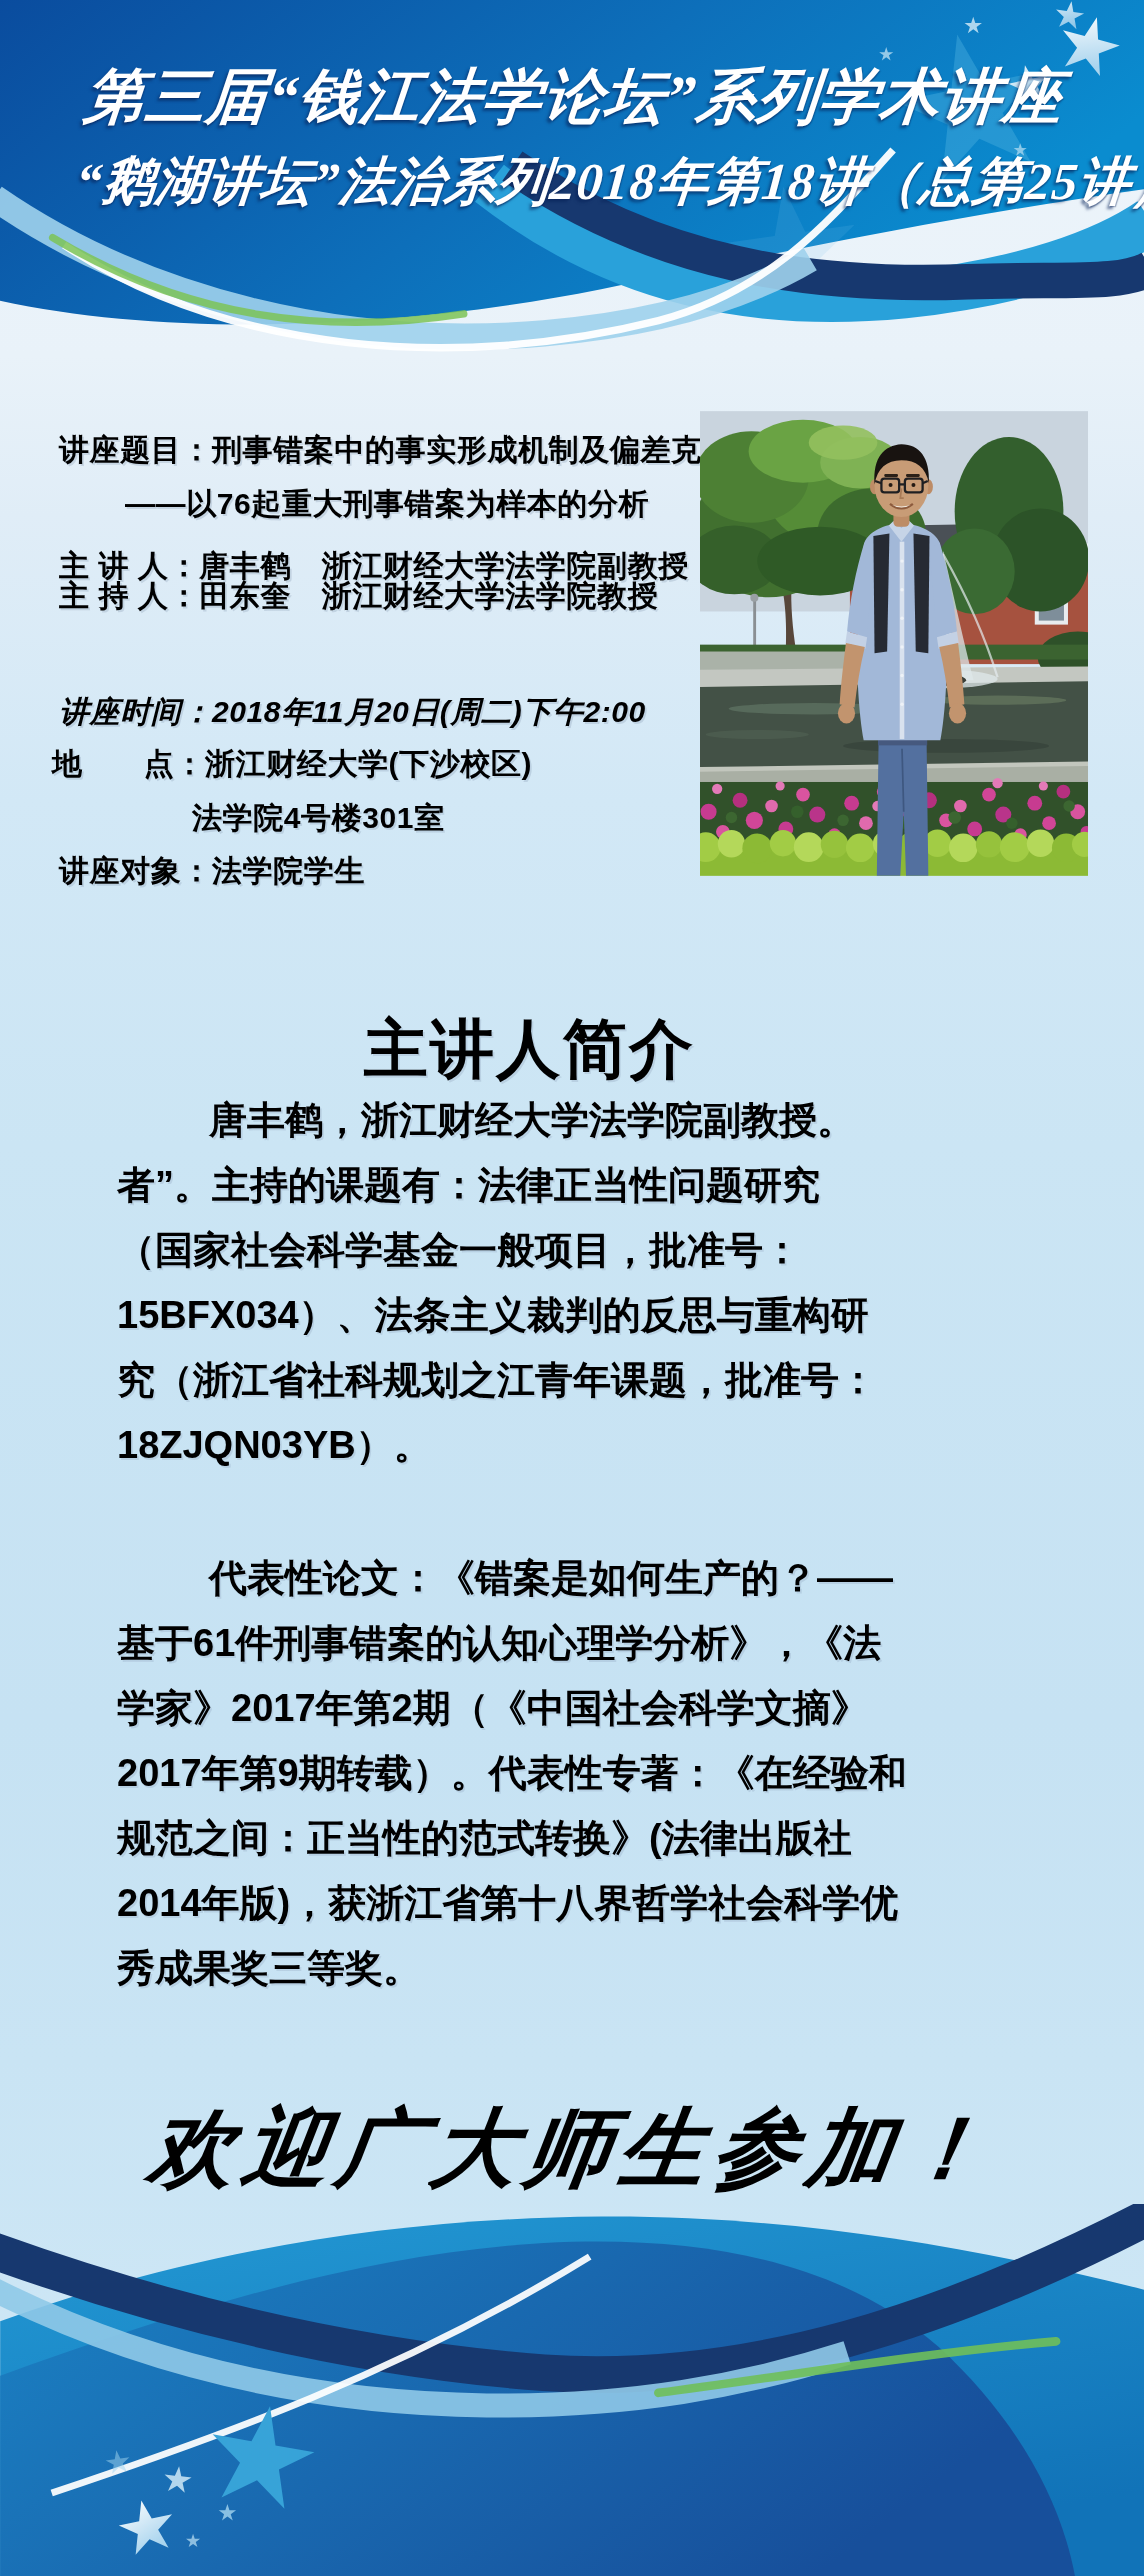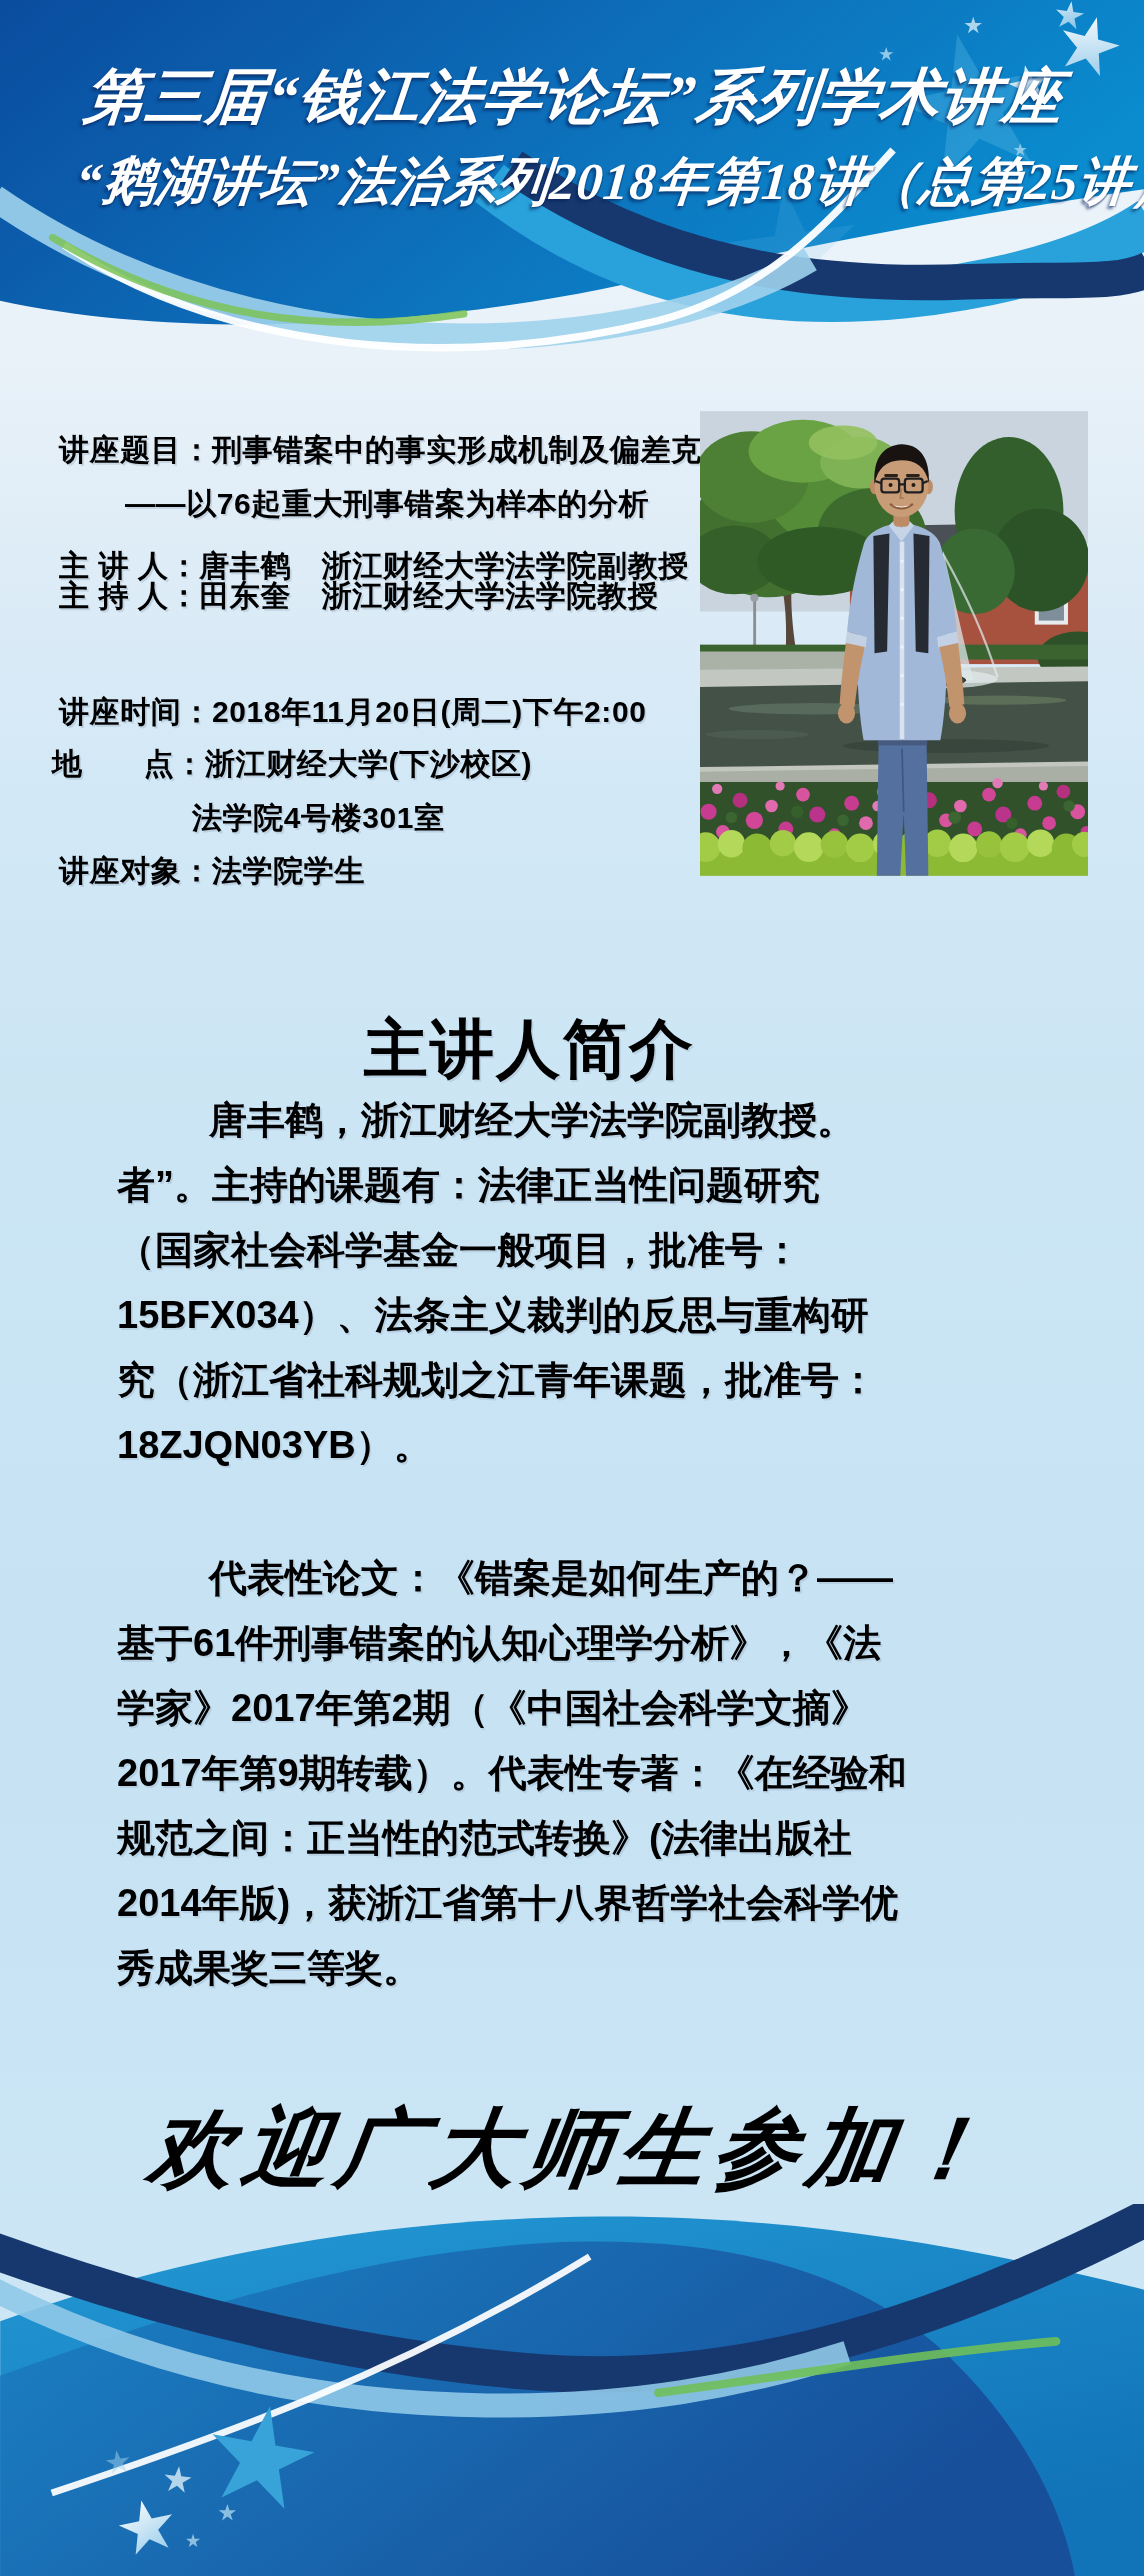--- a/index.html
+++ b/index.html
@@ -22,21 +22,21 @@
   .t2{left:73px; top:147px; font-size:52px; letter-spacing:0.6px;}
   .irow{
     position:absolute; color:#000; font-weight:700; font-size:30px;
     white-space:nowrap; letter-spacing:0.6px;
     text-shadow:1.7px 1.7px 0 rgba(135,155,180,.30);
   }
   .r0{left:59px; top:430px;}
   .r1{left:125px; top:484px;}
   .r2{left:59px; top:538px;margin-top:8px;}
   .r3{left:59px; top:576px;}
-  .r4{left:59px; top:692px;}
+  .r4{left:59px; top:692px;font-style:italic;}
   .r5{left:52px; top:744px;}
   .r6{left:192px; top:798px;}
   .r7{left:59px; top:851px;}
   .photo{position:absolute; left:700px; top:411px;}
   .bio-title{
     position:absolute; top:1006px; left:0; width:1059px; text-align:center;
     font-size:64px; font-weight:800; color:#000; letter-spacing:2.3px;
     text-shadow:1.7px 2.3px 0 rgba(135,155,180,.28);
   }
   .bio{position:absolute; left:117px; width:950px;}

